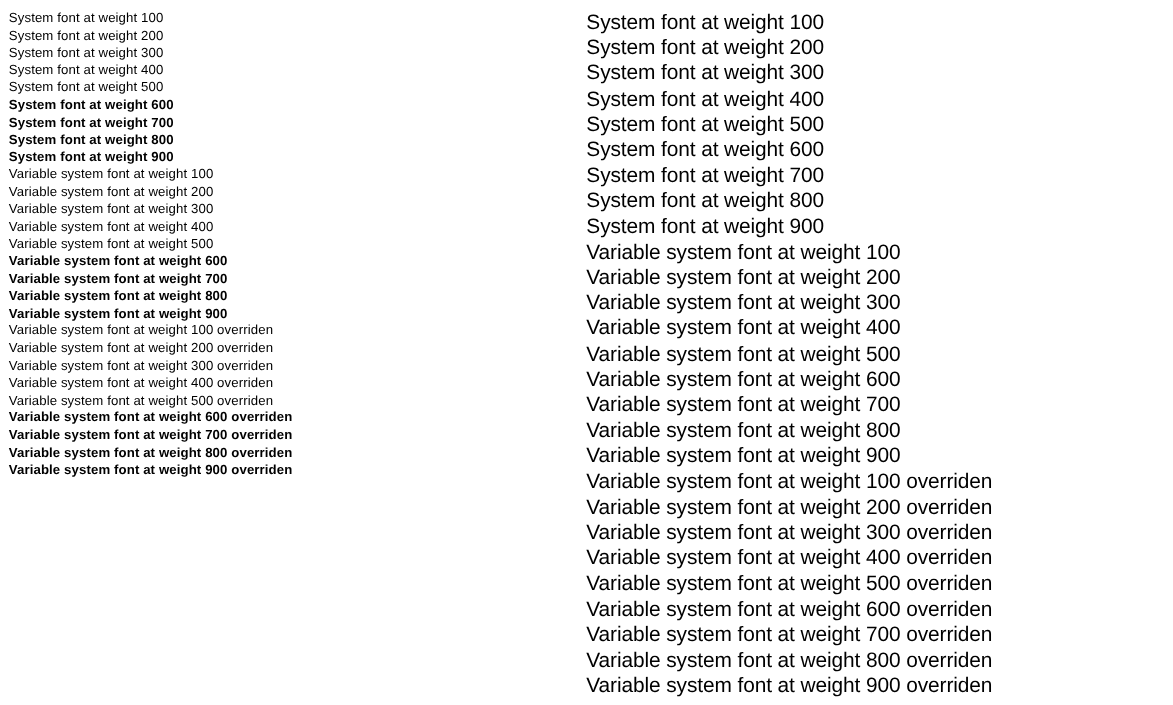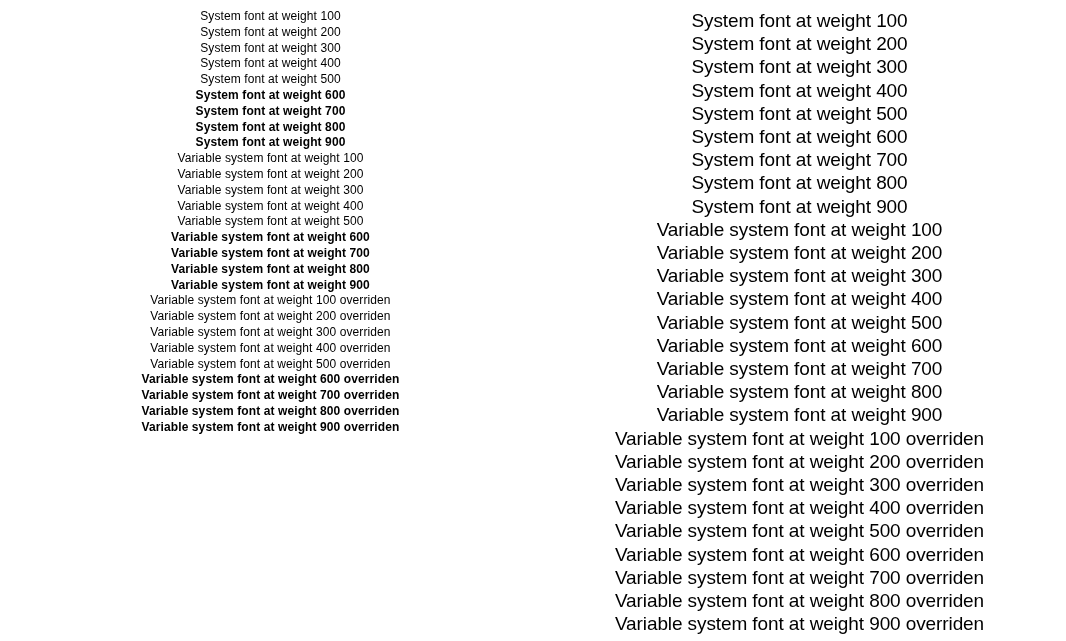--- a/index.html
+++ b/index.html
@@ -1,19 +1,18 @@
 <!DOCTYPE html>
 <html><head>
   <meta charset="utf-8">
   <style>
     * {
       margin: 0;
       padding: 0;
       box-sizing: border-box;
-      text-align: center;
     }
     body {
       width: 1066px;
       height: 641px;
       background: #ffffff;
       display: flex;
       font-family: -apple-system, BlinkMacSystemFont, "Segoe UI", "Helvetica Neue", Arial, sans-serif;
       color: #000;
       overflow: hidden;
     }

